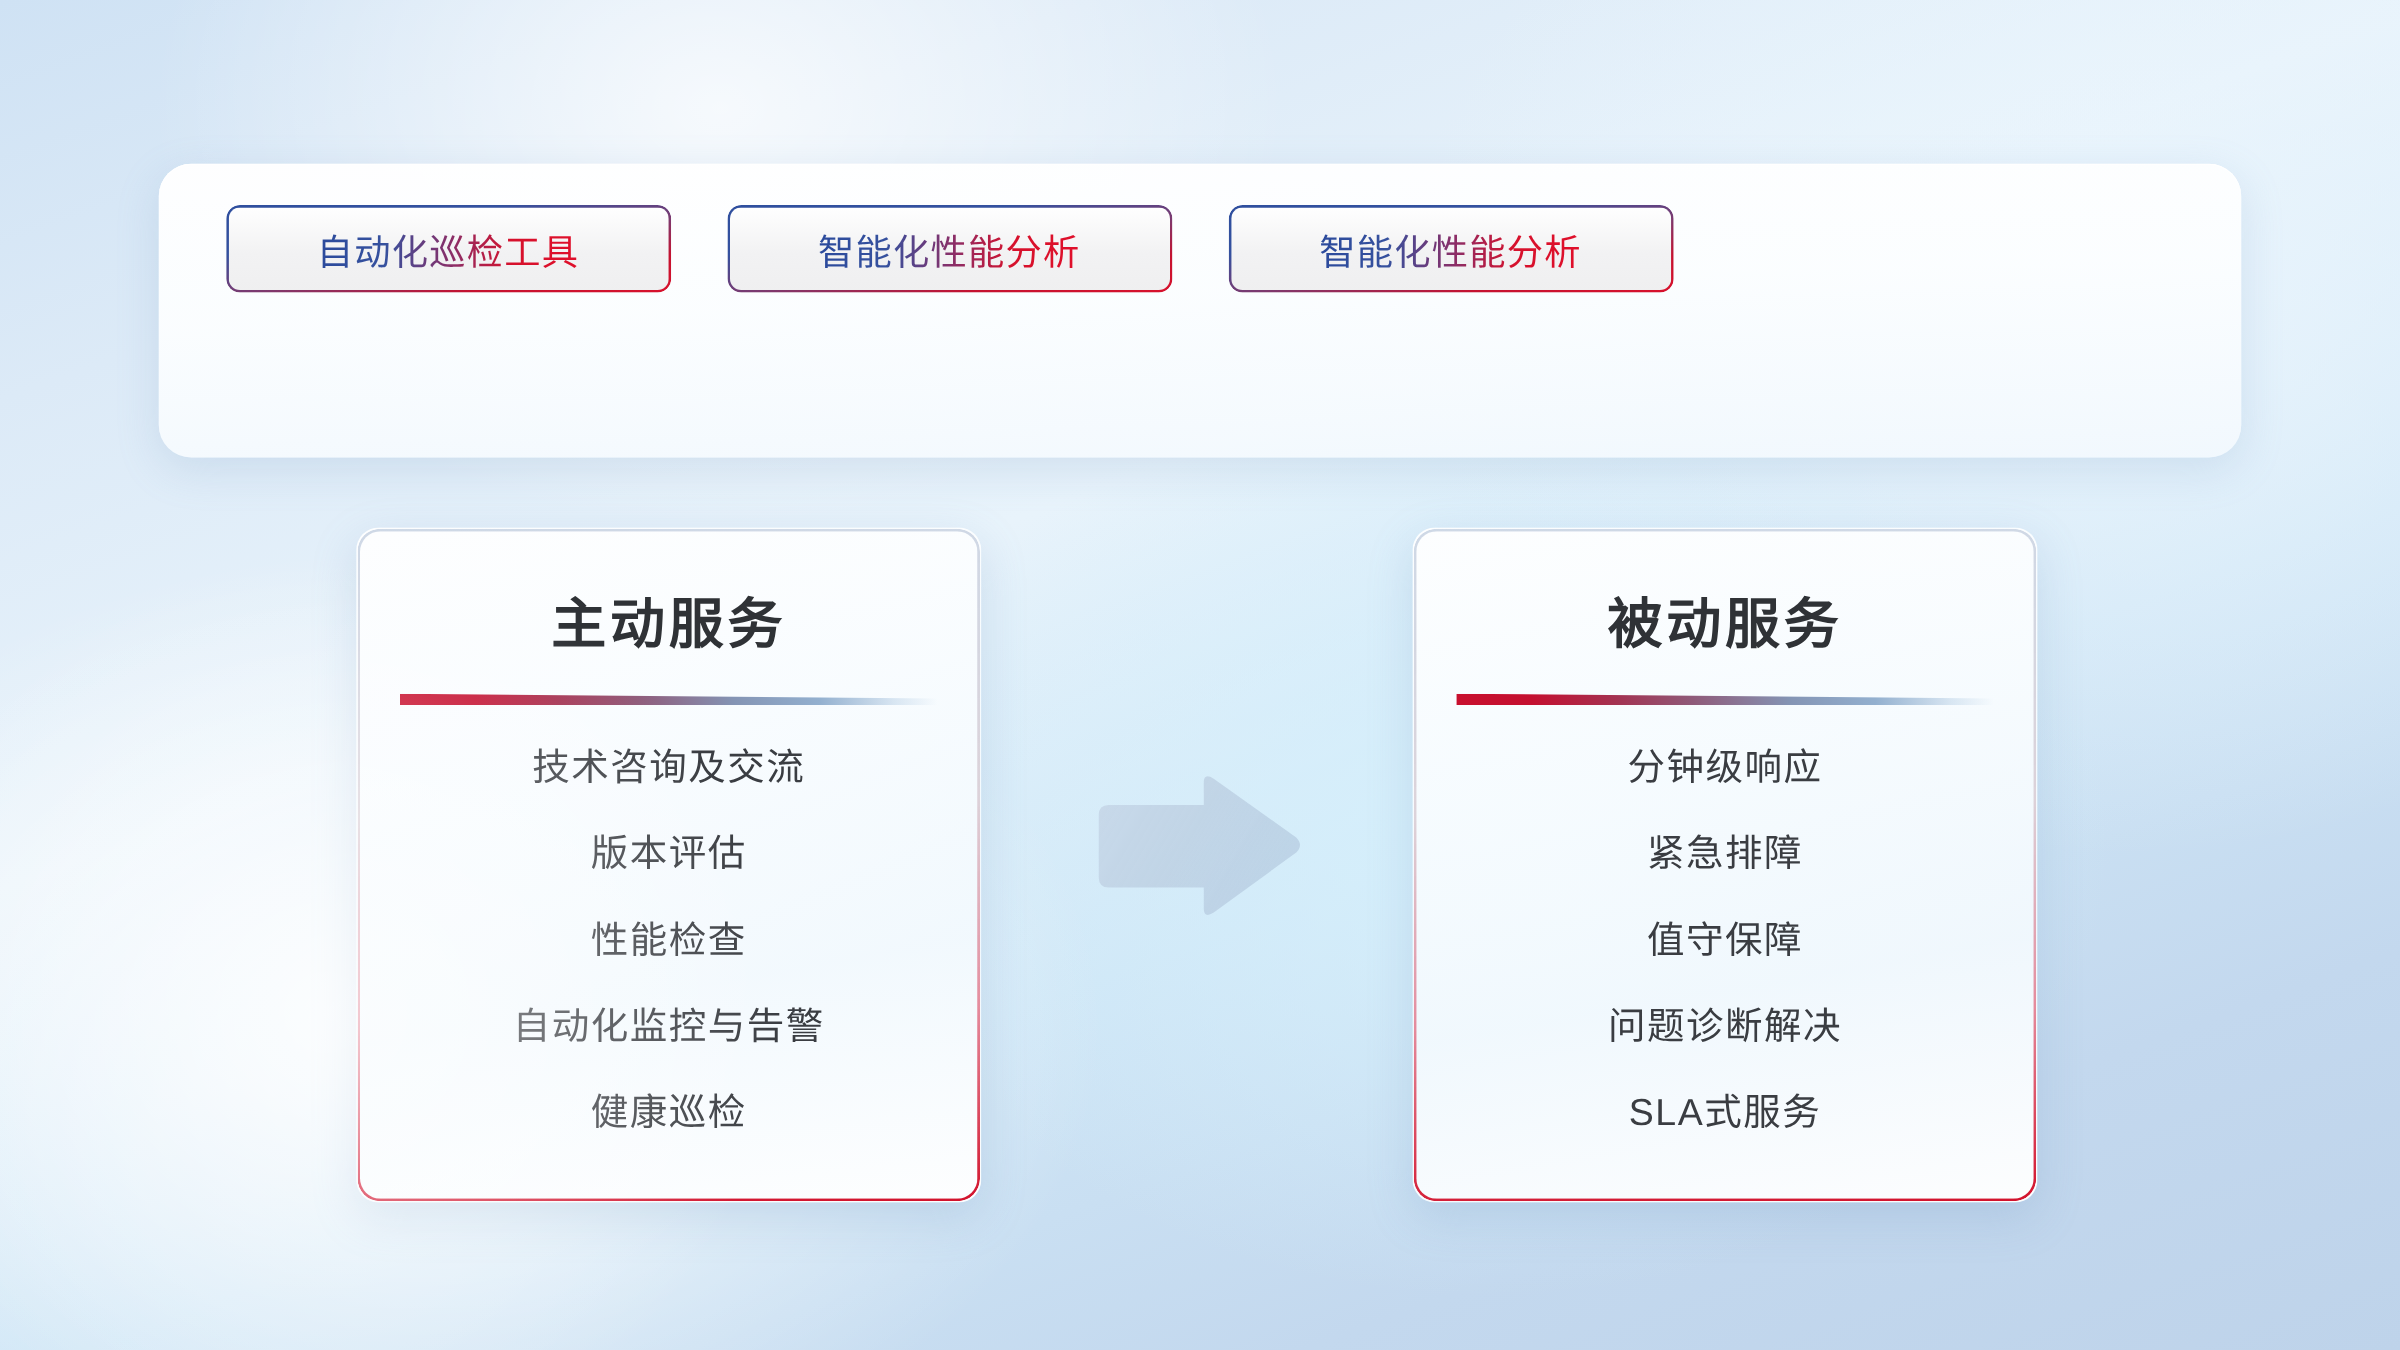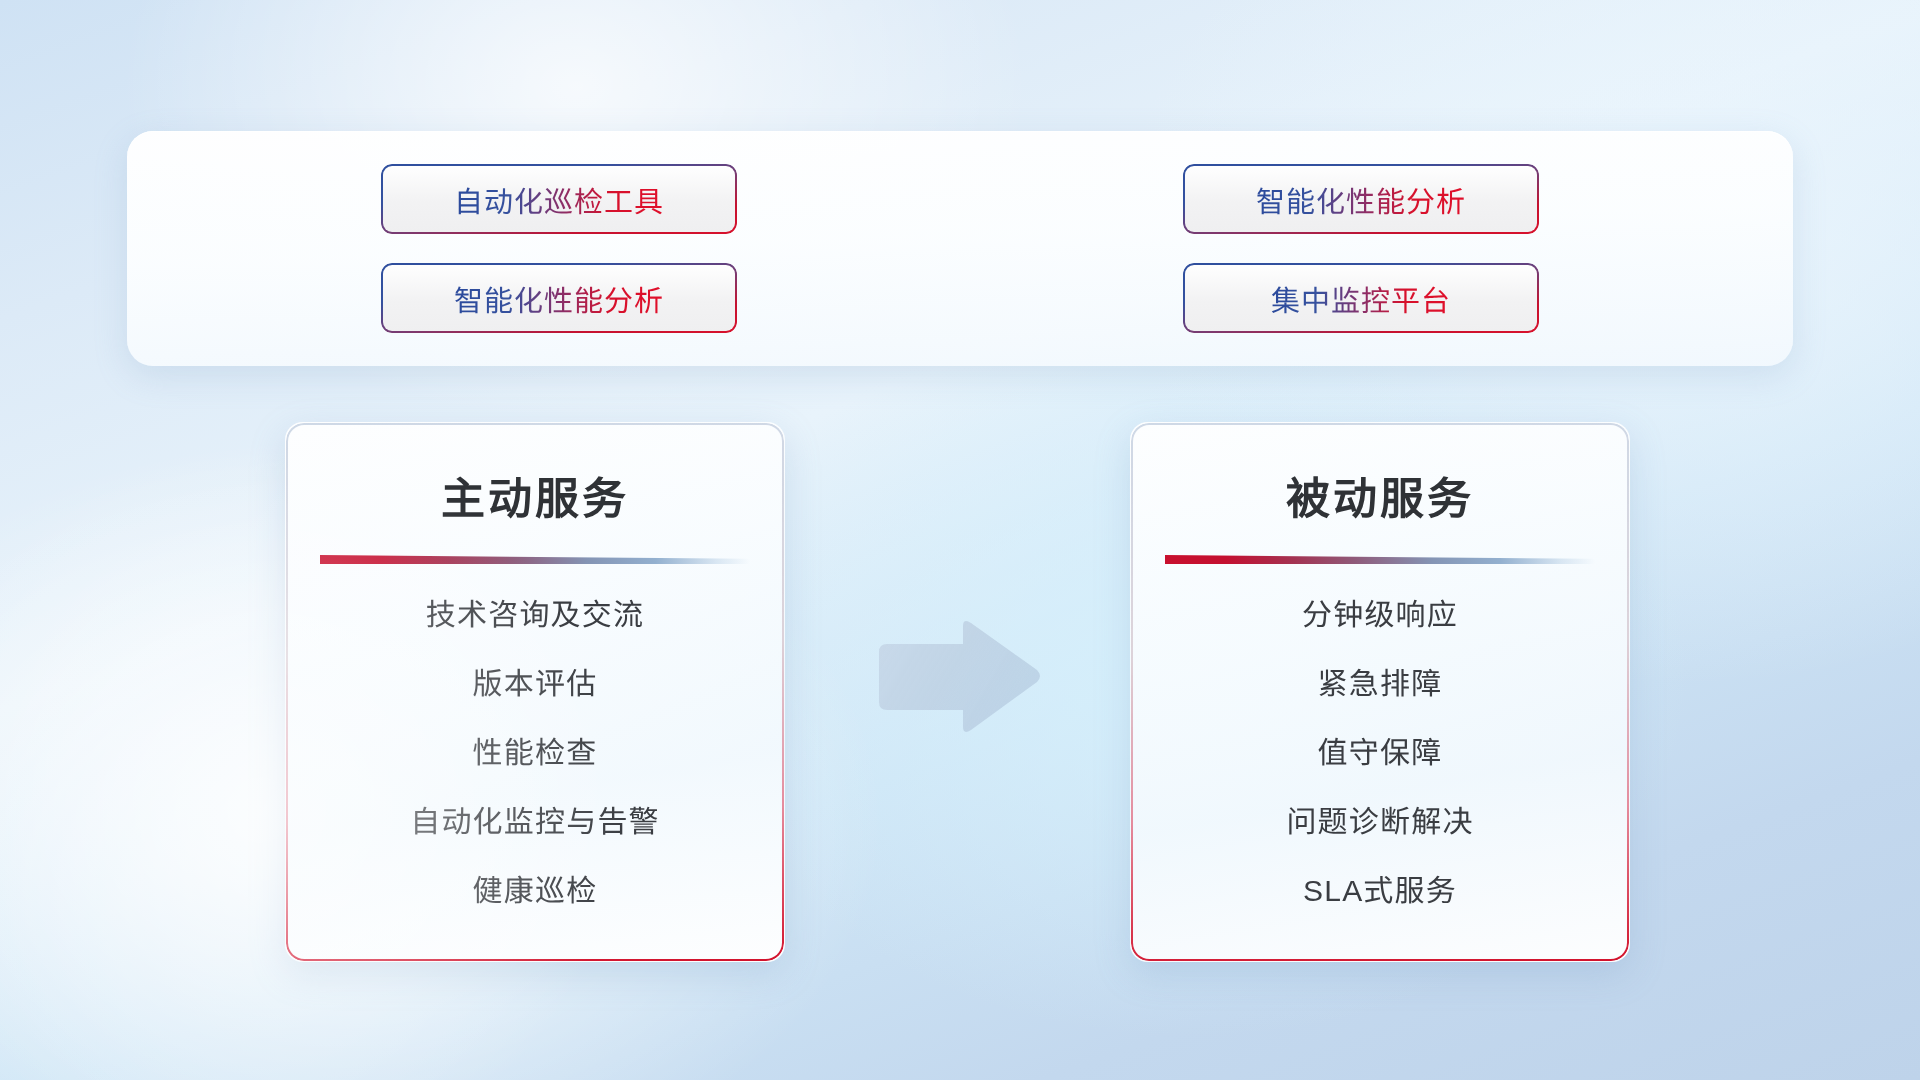--- a/index.html
+++ b/index.html
@@ -43,21 +43,21 @@
     width: 1666px;
     height: 235px;
     border-radius: 26px;
     background: linear-gradient(178deg,
         rgba(255,255,255,0.97) 0%,
         rgba(252,254,255,0.95) 45%,
         rgba(243,249,254,0.90) 100%);
     box-shadow: 0 10px 34px rgba(120,155,195,0.20),
                 0 1px 0 rgba(255,255,255,0.95) inset;
     display: grid;
-    grid-template-columns: repeat(2, 1fr);
+    grid-template-columns: repeat(4, 1fr);
     grid-template-rows: repeat(2, 1fr);
     align-items: center;
     justify-items: center;
     padding: 22px 36px;
     box-sizing: border-box;
     column-gap: 10px;
     row-gap: 6px;
   }
 
   
@@ -202,23 +202,20 @@
 
     <div class="cap-btn">
       <span class="cap-label">智能化性能分析</span>
     </div>
 
     <div class="cap-btn">
       <span class="cap-label">智能化性能分析</span>
     </div>
 
 
-    <div class="cap-btn">
-      <span class="cap-label">集中监控平台</span>
-    </div>
 
   </section>
 
   <section class="service-card" id="card-active">
     <h2 class="card-title">主动服务</h2>
 
     <div class="card-rule">
       <div class="rule-shape"></div>
     </div>
 

